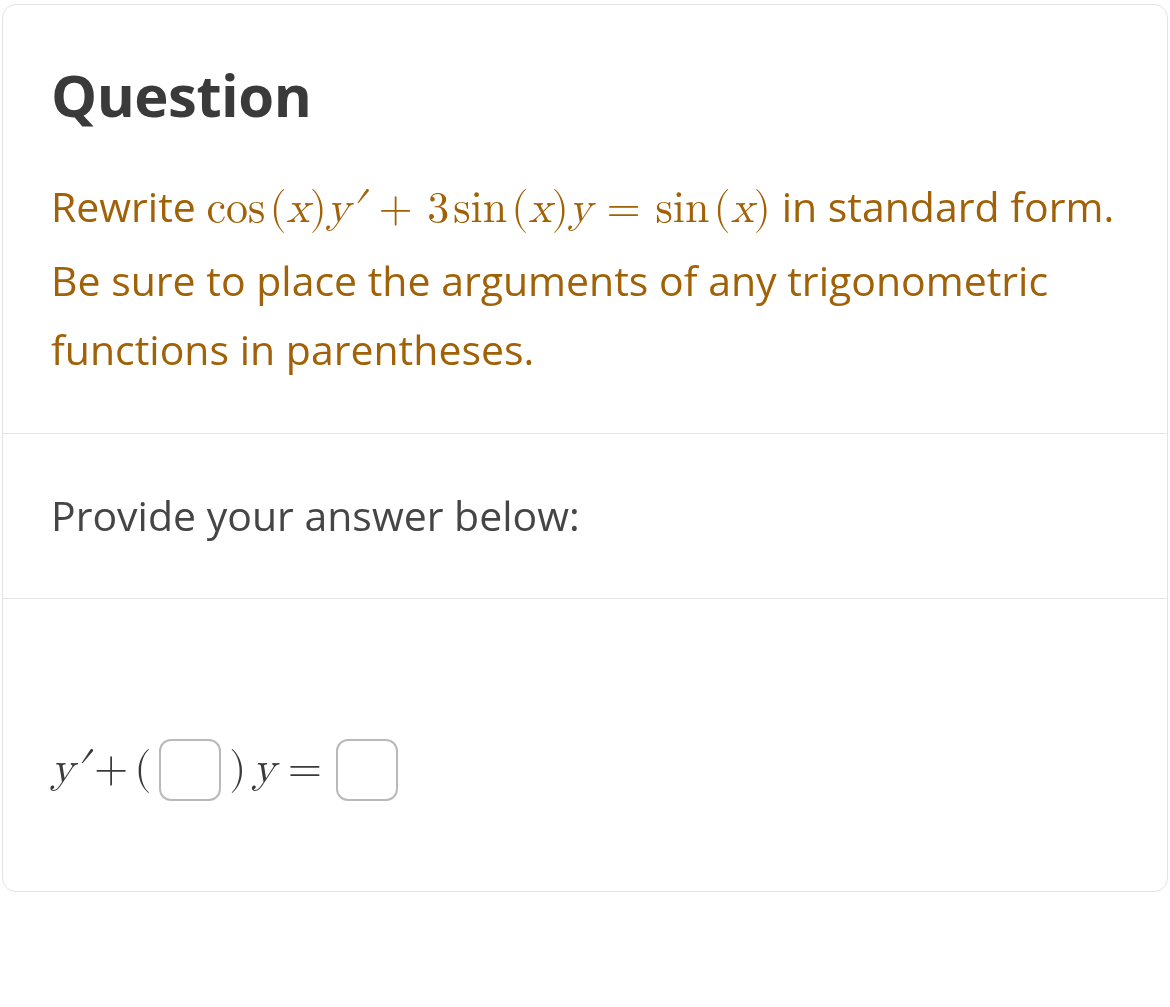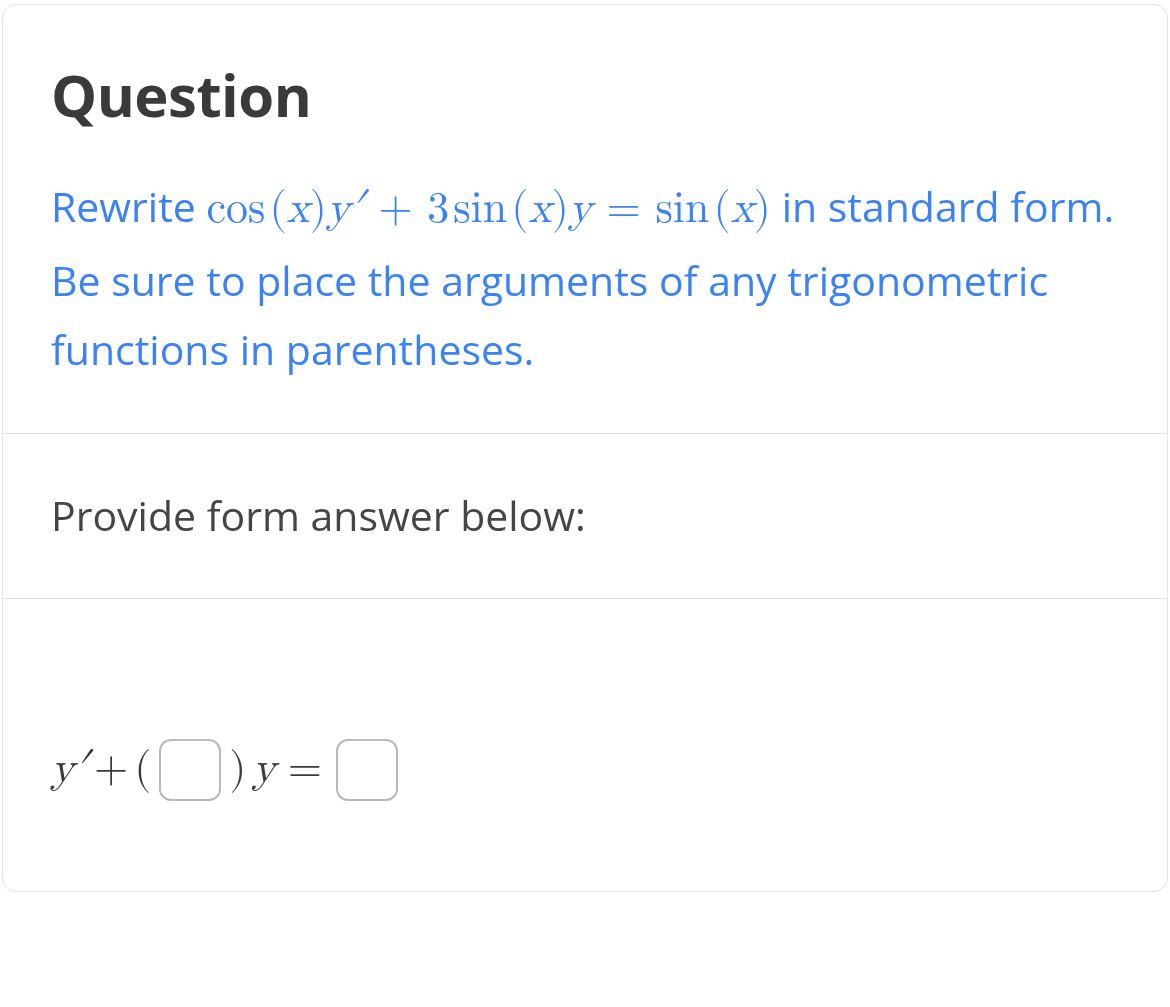--- a/index.html
+++ b/index.html
@@ -32,21 +32,21 @@
   h1.question-title {
     margin: 0 0 38px 0;
     font-size: 58px;
     font-weight: 700;
     color: #3a3a3a;
     letter-spacing: -0.5px;
   }
   .body-text {
     font-size: 41px;
     line-height: 1.67;
-    color: #3b82f6;
+    color: #a16207;
     font-weight: 400;
   }
   .prompt-text {
     font-size: 41px;
     line-height: 1.55;
     color: #454545;
     font-weight: 400;
   }
   
   .math {
@@ -96,21 +96,21 @@
 <div class="card">
 
   <div class="section">
     <h1 class="question-title">Question</h1>
     <div class="body-text">
       <span>Rewrite </span><span class="math"><span class="fn">cos</span><span class="spacer-small"></span><span>(</span><span class="var">x</span><span>)</span><span class="var">y′</span><span> + </span><span>3</span><span class="spacer-small"></span><span class="fn">sin</span><span class="spacer-small"></span><span>(</span><span class="var">x</span><span>)</span><span class="var">y</span><span> = </span><span class="fn">sin</span><span class="spacer-small"></span><span>(</span><span class="var">x</span><span>)</span></span><span> in standard form. Be sure to place the arguments of any trigonometric functions in parentheses.</span>
     </div>
   </div>
 
   <div class="section">
-    <div class="prompt-text">Provide form answer below:</div>
+    <div class="prompt-text">Provide your answer below:</div>
   </div>
 
   <div class="section last">
     <div class="answer-math">
       <span>y′</span>
       <span class="up">+</span>
       <span class="up">(</span>
       <span class="ans-box" role="textbox" contenteditable="true" style=""></span>
       <span class="up">)</span>
         <span>y</span>

